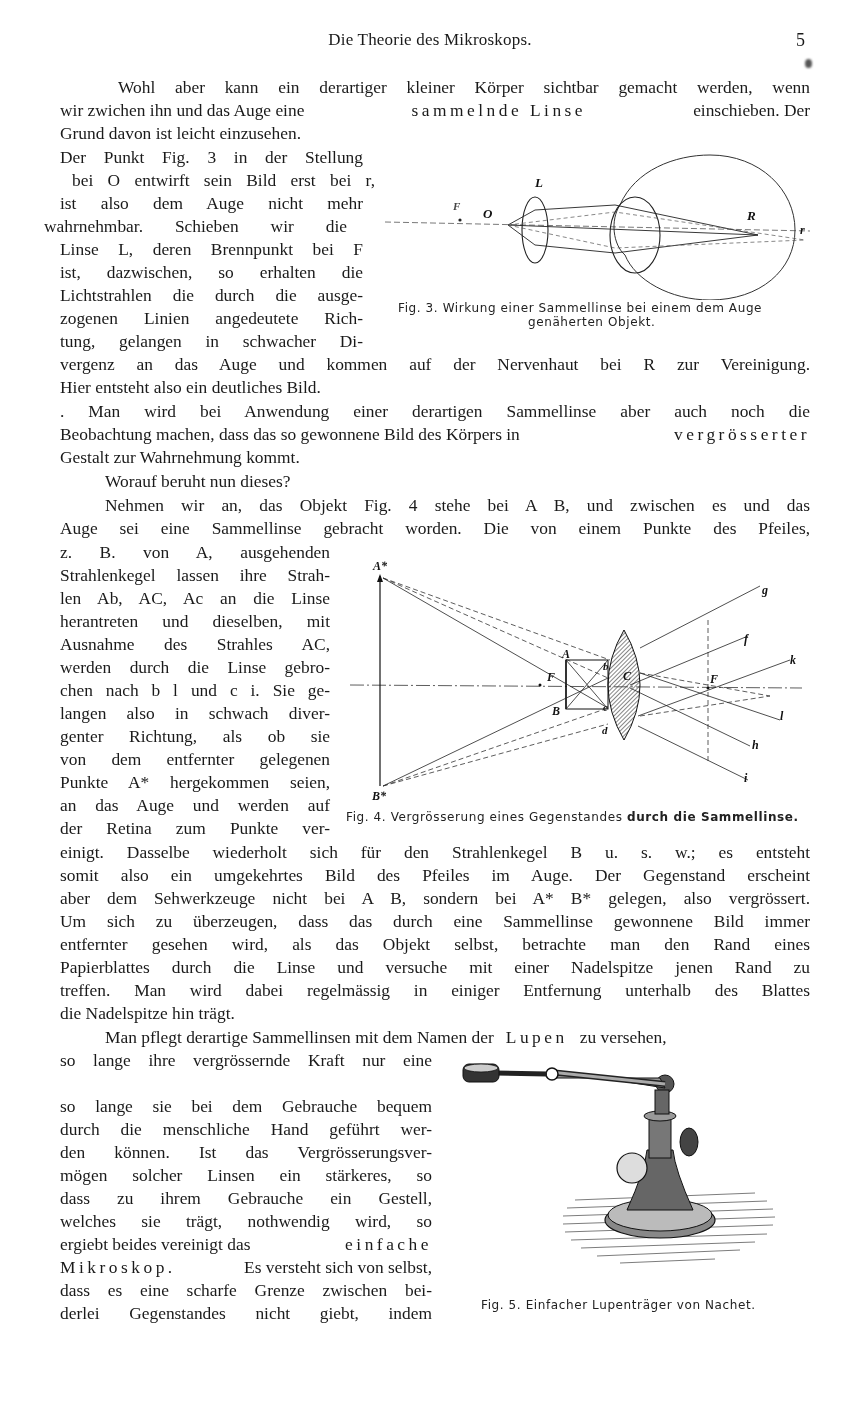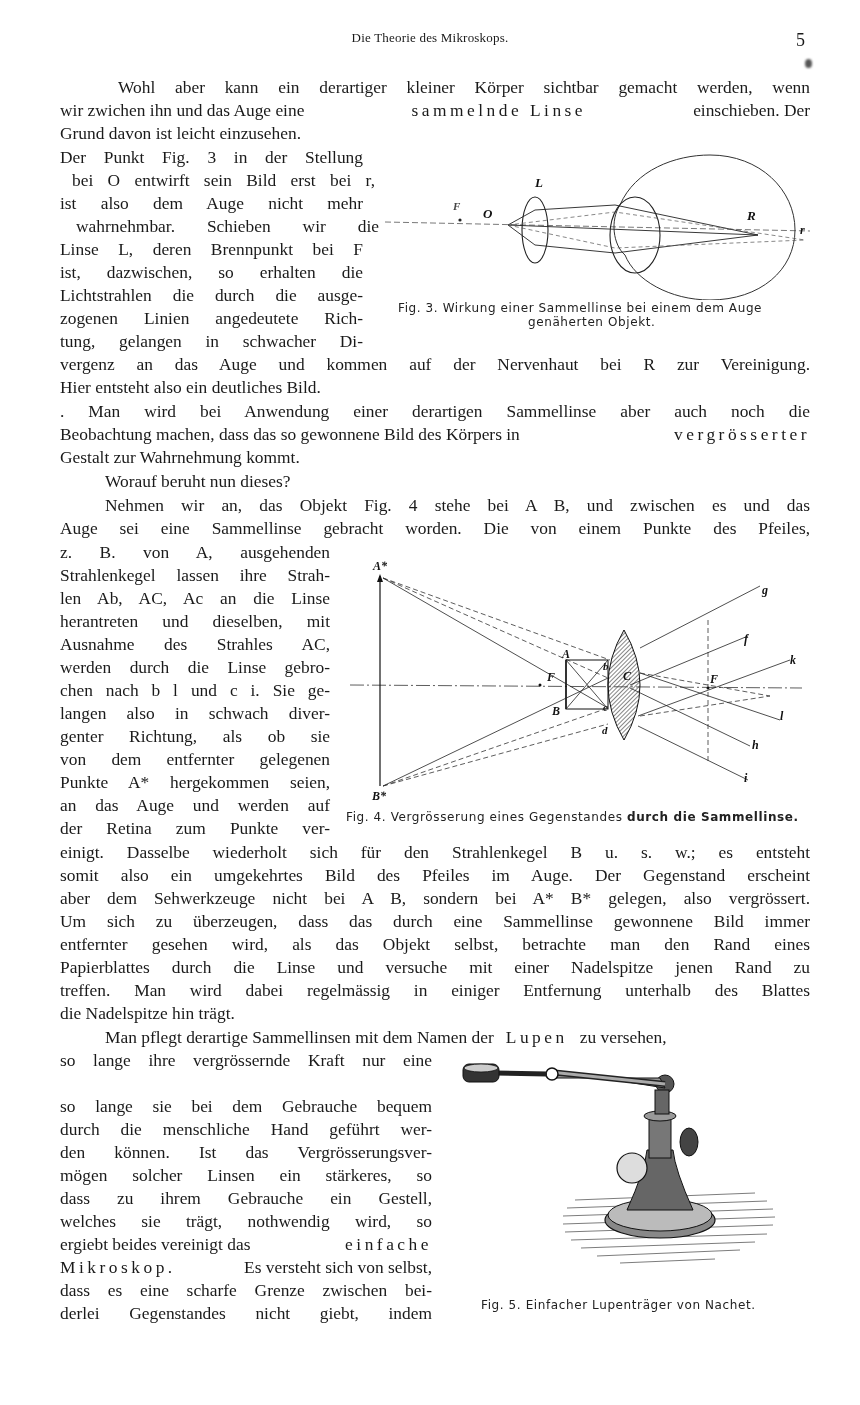--- a/index.html
+++ b/index.html
@@ -1,20 +1,20 @@
 <!DOCTYPE html>
 <html><head>
 <meta charset="utf-8">
 <style>
   html, body { margin: 0; padding: 0; background: #ffffff; }
   body { width: 860px; height: 1405px; position: relative; overflow: hidden;
          font-family: "Liberation Serif", "DejaVu Serif", serif; color: #1a1a1a; }
   .page { position: absolute; left: 0; top: 0; width: 860px; height: 1405px; }
   .running-head { position: absolute; top: 30px; left: 0; width: 860px; text-align: center;
-                  font-size: 13px; letter-spacing: 0.2px; }
+                  font-size: 17px; letter-spacing: 0.2px; }
   .page-num { position: absolute; top: 30px; left: 796px; font-size: 18px; }
   .ink-dot { position: absolute; top: 59px; left: 805px; width: 7px; height: 9px; border-radius: 50%;
              background: #555; filter: blur(1px); }
   .line { position: absolute; font-size: 17.4px; white-space: nowrap; line-height: 22px; }
   .j { text-align: justify; text-align-last: justify; }
   .sp { letter-spacing: 3.5px; }
   .caption { position: absolute; font-family: "DejaVu Sans", sans-serif; font-size: 12px;
              letter-spacing: 0.6px; white-space: nowrap; color: #222; }
   .caption b { font-weight: bold; }
   svg { position: absolute; }
@@ -33,21 +33,21 @@
   <div class="line" style="left:60px; top:99px; width:750px; display:flex; justify-content:space-between;">
     <span>wir zwichen ihn und das Auge eine</span>
     <span class="sp">sammelnde Linse</span>
     <span>einschieben. Der</span>
   </div>
   <div class="line" style="left:60px; top:122px;">Grund davon ist leicht einzusehen.</div>
 
   <div class="line j" style="left:60px; top:146px; width:303px;">Der Punkt Fig. 3 in der Stellung</div>
   <div class="line j" style="left:60px; top:169px; width:303px;margin-left:12px;">bei O entwirft sein Bild erst bei r,</div>
   <div class="line j" style="left:60px; top:192px; width:303px;">ist also dem Auge nicht mehr</div>
-  <div class="line j" style="left:76px; top:215px; width:303px;">wahrnehmbar. Schieben wir die</div>
+  <div class="line j" style="left:44px; top:215px; width:303px;">wahrnehmbar. Schieben wir die</div>
   <div class="line j" style="left:60px; top:238px; width:303px;">Linse L, deren Brennpunkt bei F</div>
   <div class="line j" style="left:60px; top:261px; width:303px;">ist, dazwischen, so erhalten die</div>
   <div class="line j" style="left:60px; top:284px; width:303px;">Lichtstrahlen die durch die ausge-</div>
   <div class="line j" style="left:60px; top:307px; width:303px;">zogenen Linien angedeutete Rich-</div>
   <div class="line j" style="left:60px; top:330px; width:303px;">tung, gelangen in schwacher Di-</div>
   <div class="line j" style="left:60px; top:353px; width:750px;">vergenz an das Auge und kommen auf der Nervenhaut bei R zur Vereinigung.</div>
   <div class="line" style="left:60px; top:376px;">Hier entsteht also ein deutliches Bild.</div>
 
   <svg style="left:385px; top:150px;" width="430" height="150" viewBox="0 0 430 150">
     <line x1="0" y1="72" x2="425" y2="81" stroke="#555" stroke-width="0.8" stroke-dasharray="6,3"></line>

